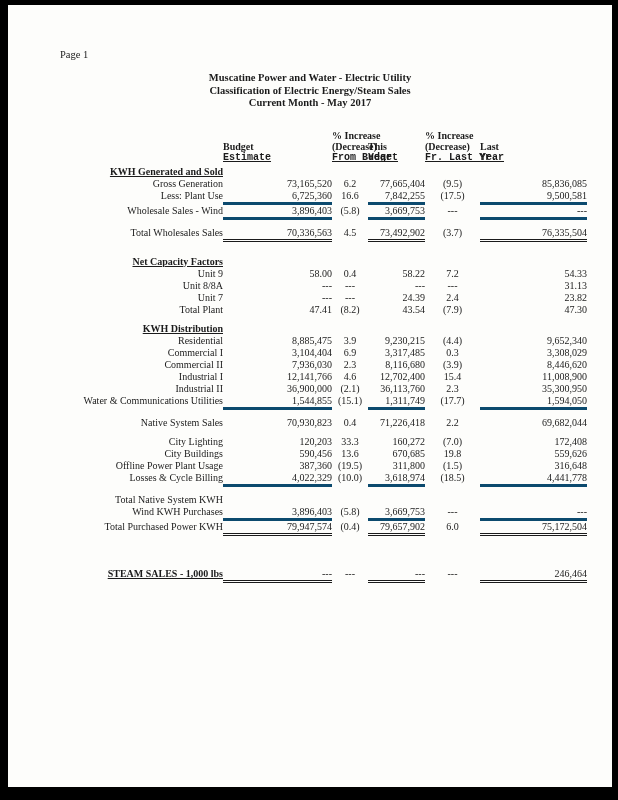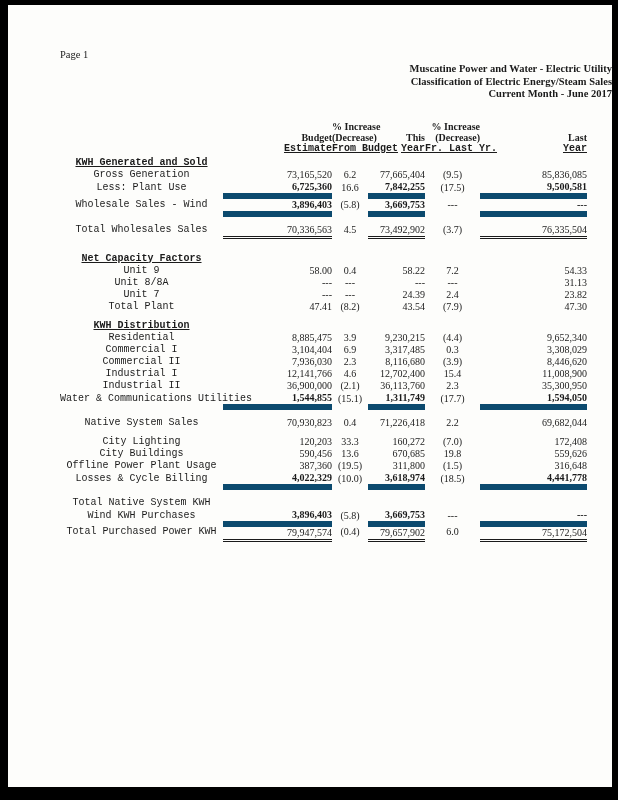--- a/index.html
+++ b/index.html
@@ -6,55 +6,55 @@
   body{
     width:618px;height:800px;background:#000;overflow:hidden;
     font-family:"Liberation Serif","DejaVu Serif",serif;color:#1b1b1b;
   }
   .frame{position:relative;width:618px;height:800px;background:#000;}
   .page{
     position:absolute;left:8px;top:5px;width:604px;height:782px;
     background:#fdfdfb;
   }
   .page-num{margin:44px 0 0 52px;font-size:10.5px;}
-  .title-block{text-align:right;margin-top:3px;font-weight:bold;font-size:10.5px;line-height:12.5px;}
+  .title-block{text-align:center;margin-top:12px;font-weight:bold;font-size:10.5px;line-height:12.5px;}
   table.rep{
     border-collapse:collapse;table-layout:fixed;margin:20px 0 0 52px;width:527px;
   }
   table.rep col.c-lbl{width:163px;}
   table.rep col.c-bud{width:109px;}
   table.rep col.c-p1{width:36px;}
   table.rep col.c-ty{width:57px;}
   table.rep col.c-p2{width:55px;}
   table.rep col.c-ly{width:107px;}
   th,td{padding:0;margin:0;font-weight:normal;font-size:10px;line-height:12px;white-space:nowrap;}
-  thead th{vertical-align:bottom;text-align:right;font-weight:bold;}
+  thead th{vertical-align:bottom;text-align:left;font-weight:bold;}
   thead .hl{display:block;line-height:11px;}
   thead .hl.u{text-decoration:underline;font-family:Liberation Mono, monospace;}
   thead tr th{padding-bottom:3px;}
-  td.lbl{text-align:center;overflow:visible;font-family:Liberation Mono, monospace;}
+  td.lbl{text-align:right;overflow:visible;}
   td.sec{font-weight:bold;text-decoration:underline;}
   td.num{text-align:right;}
   td.pct{text-align:center;}
-  td.u1{border-bottom:6px solid #0c4a6e;font-weight:bold;}
+  td.u1{border-bottom:3px solid #0c4a6e;}
   td.u2{border-bottom:3px double #1b1b1b;}
   tr.sp td{height:7px;line-height:7px;}
   tr.bsp td{height:32px;line-height:32px;}
   tr.r td{height:12px;}
 </style>
 </head>
 <body>
 
 <div class="frame">
   <div class="page">
     <div class="page-num">Page 1</div>
     <div class="title-block">
       <div>Muscatine Power and Water - Electric Utility</div>
       <div>Classification of Electric Energy/Steam Sales</div>
-      <div>Current Month - June 2017</div>
+      <div>Current Month - May 2017</div>
     </div>
     <table class="rep">
       <colgroup>
         <col class="c-lbl">
           <col class="c-bud">
           <col class="c-p1">
         <col class="c-ty">
           <col class="c-p2">
           <col class="c-ly">
       </colgroup>
@@ -303,16 +303,24 @@
             <td class="lbl">Total Purchased Power KWH</td>
             <td class="num u2">79,947,574</td>
             <td class="pct">(0.4)</td>
             <td class="num u2">79,657,902</td>
             <td class="pct">6.0</td>
             <td class="num u2">75,172,504</td>
           </tr>
           <tr class="bsp">
             <td colspan="6"></td>
           </tr>
+          <tr class="r">
+            <td class="lbl sec">STEAM SALES - 1,000 lbs</td>
+            <td class="num u2">---</td>
+            <td class="pct">---</td>
+            <td class="num u2">---</td>
+            <td class="pct">---</td>
+            <td class="num u2">246,464</td>
+          </tr>
         </tbody>
     </table>
   </div>
 </div>
 
 </body></html>

